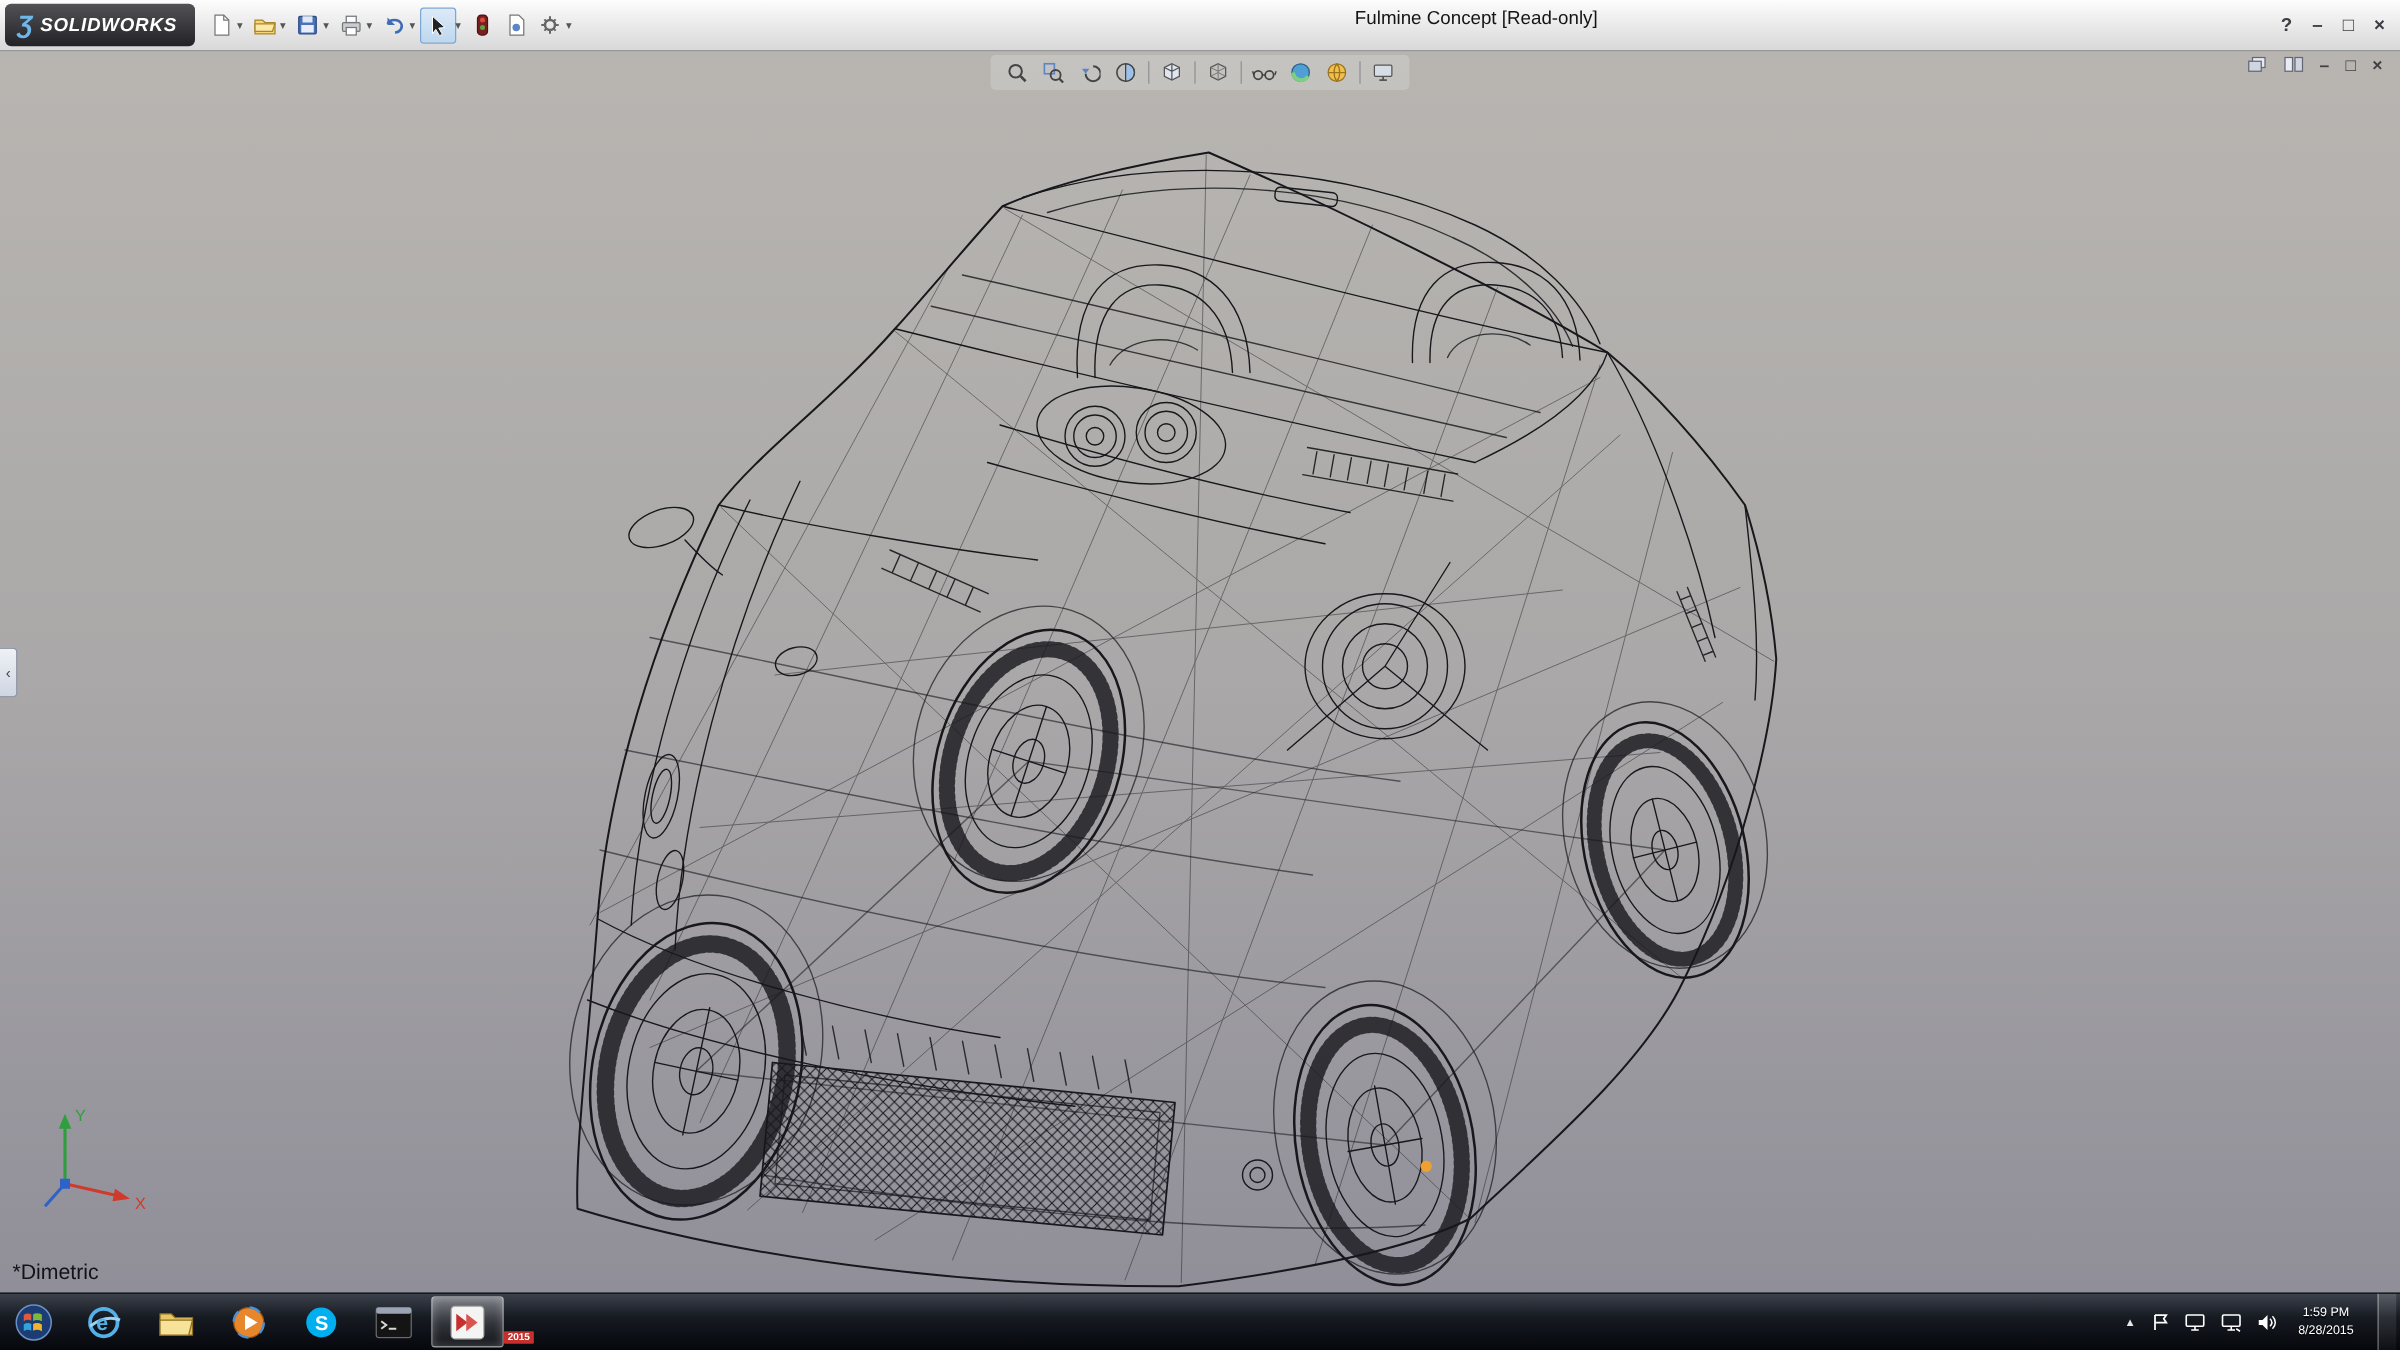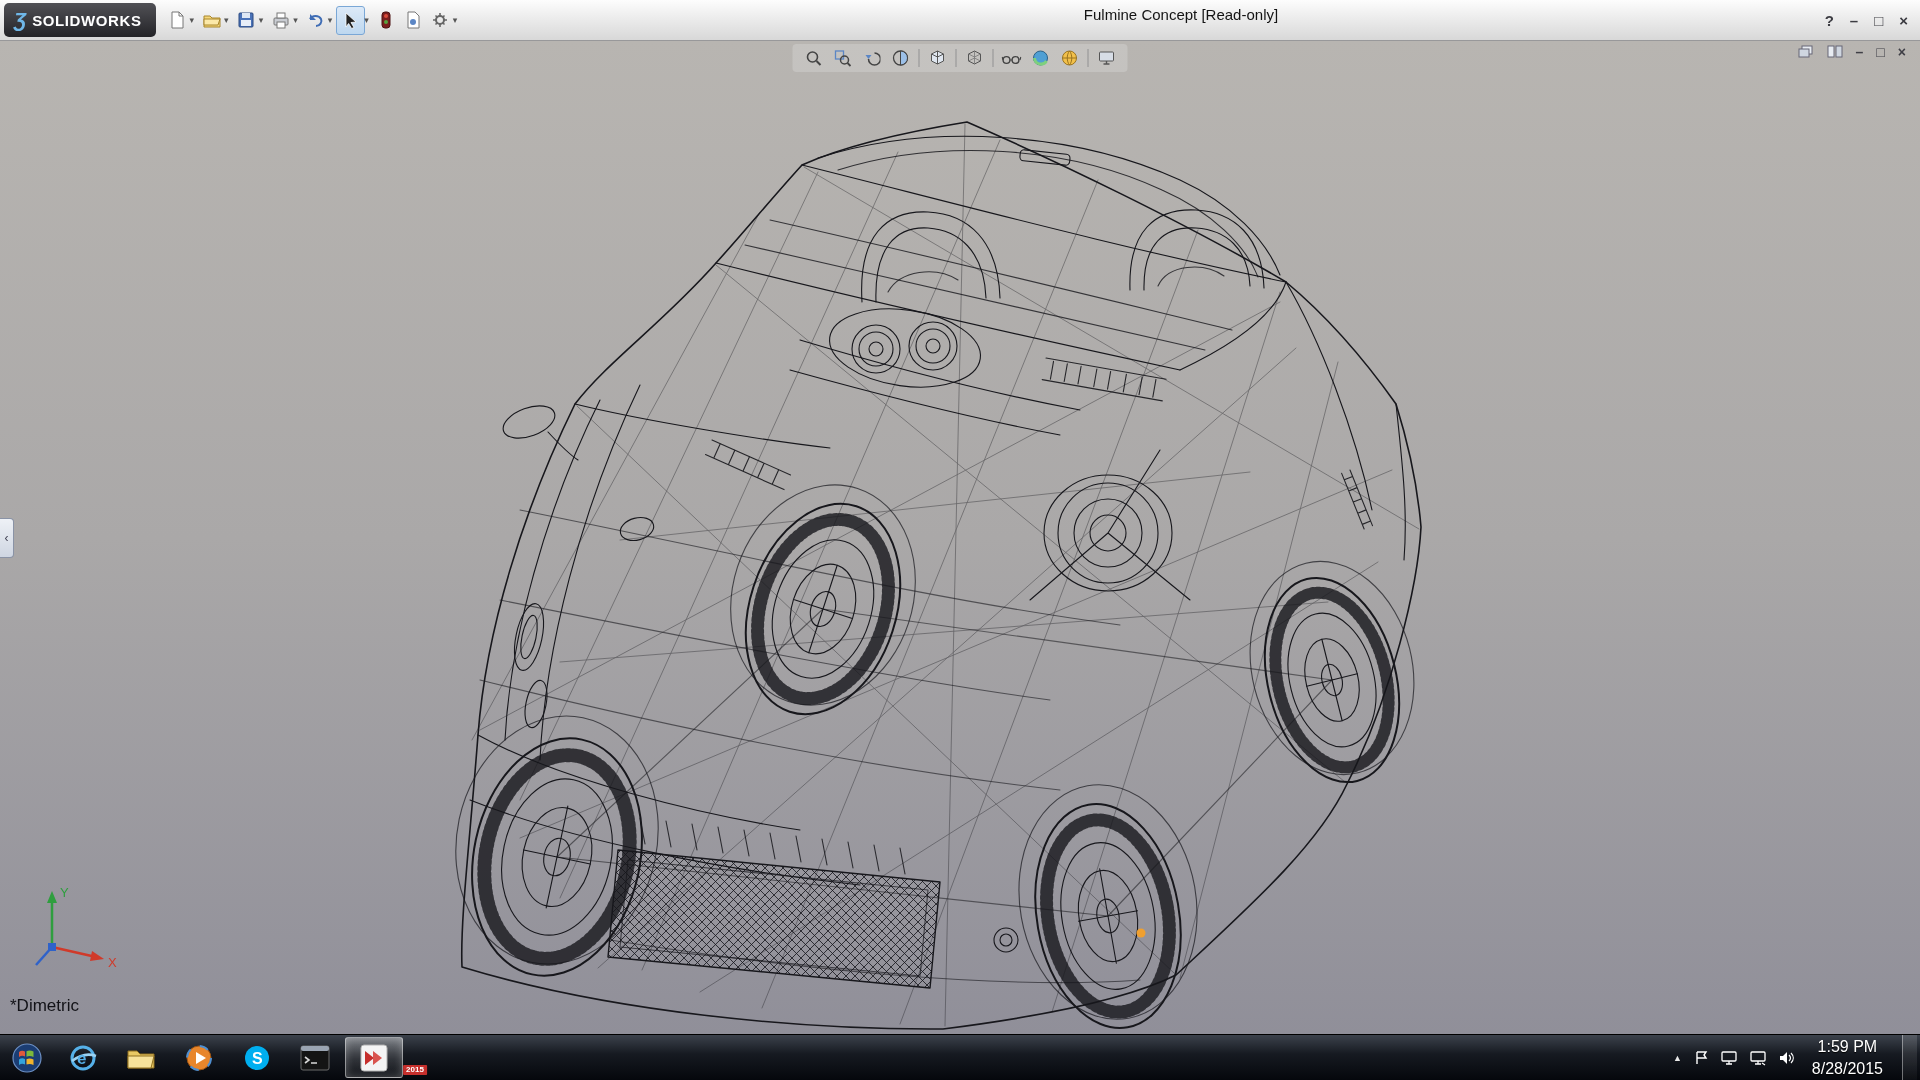--- a/index.html
+++ b/index.html
@@ -7,21 +7,21 @@
        font-family:"Liberation Sans",sans-serif;background:#000;}
 
   
   .menubar{position:absolute;top:0;left:0;right:0;height:40px;
     background:linear-gradient(#fdfdfd,#ececec 45%,#d8d8d8);
     border-bottom:1px solid #98989a;display:flex;align-items:center;z-index:30;}
   .logo{height:34px;margin:3px 8px 3px 4px;border-radius:5px;
     background:linear-gradient(#515156,#232327);display:flex;align-items:center;
     padding:0 14px 0 10px;gap:6px;flex:0 0 auto;}
   .logo-mark{color:#6fb7e8;font-weight:bold;font-style:italic;font-size:20px;}
-  .logo-text{color:#fff;font-weight:bold;font-size:15px;letter-spacing:.6px;}
+  .logo-text{color:#fff;font-weight:bold;font-size:15px;letter-spacing:.6px;font-style:italic;}
   .tb-btn{width:27px;height:27px;display:flex;align-items:center;justify-content:center;
     border-radius:3px;flex:0 0 auto;}
   .tb-btn.pressed{border:1px solid #7aa7d6;background:linear-gradient(#ddeaf8,#bdd7ef);}
   .tb-caret{font-size:9px;color:#555;margin:0 4px 0 -1px;flex:0 0 auto;}
   .title{position:absolute;left:1181px;top:0;height:28px;transform:translateX(-50%);
     display:flex;align-items:center;font-size:15px;color:#141414;white-space:nowrap;}
   .app-controls{position:absolute;right:12px;top:0;height:40px;display:flex;
     align-items:center;gap:16px;color:#3c3c42;font-size:15px;font-weight:bold;}
   .app-controls span{cursor:default;}
 
@@ -32,39 +32,39 @@
     display:flex;align-items:center;gap:7px;padding:3px 10px;border-radius:4px;
     background:rgba(245,245,245,.22);z-index:5;}
   .hu-sep{width:1px;height:18px;background:rgba(70,70,80,.4);}
   .hu-btn{width:22px;height:22px;display:flex;align-items:center;justify-content:center;}
   .doc-controls{position:absolute;top:4px;right:14px;display:flex;gap:13px;
     align-items:center;color:#3f3f46;font-size:14px;z-index:5;font-weight:bold;}
   .fm-tab{position:absolute;left:0;top:478px;width:13px;height:38px;
     background:linear-gradient(#eef1f6,#cfd6e2);border:1px solid #8a93a6;border-left:none;
     border-radius:0 4px 4px 0;display:flex;align-items:center;justify-content:center;
     font-size:12px;color:#445;z-index:5;}
-  .view-label{position:absolute;left:10px;bottom:19px;font-size:17px;color:#121217;z-index:6;}
+  .view-label{position:absolute;left:10px;bottom:7px;font-size:17px;color:#121217;z-index:6;}
   .triad{position:absolute;left:24px;bottom:58px;z-index:6;}
   .car-svg{position:absolute;top:0;left:0;}
 
   
   .taskbar{position:absolute;left:0;right:0;bottom:0;height:45px;
     background:linear-gradient(#3c424c,#161a21 42%,#05070c);
     border-top:1px solid #000;display:flex;align-items:center;z-index:40;}
   .start-orb{width:54px;height:45px;display:flex;align-items:center;justify-content:center;}
   .task-btn{width:56px;height:39px;margin:0 1px;border-radius:3px;display:flex;
     align-items:center;justify-content:center;position:relative;}
   .task-btn.active{background:linear-gradient(rgba(255,255,255,.34),rgba(255,255,255,.13) 55%,rgba(255,255,255,.05));
     border:1px solid rgba(255,255,255,.5);box-shadow:inset 0 0 8px rgba(255,255,255,.28);}
   .sw-badge{position:absolute;bottom:2px;left:50%;transform:translateX(-50%);
     background:#c62f2c;color:#fff;font-size:8px;font-weight:bold;padding:0 3px;
     border-radius:1px;line-height:10px;margin-left:41px;}
   .tray{margin-left:auto;display:flex;align-items:center;gap:11px;padding-right:3px;color:#fff;}
   .tray-chevron{font-size:9px;color:#e8e8e8;}
-  .clock{text-align:center;font-size:16px;line-height:1.35;color:#fff;margin:0 8px 0 6px;
+  .clock{text-align:center;font-size:10px;line-height:1.35;color:#fff;margin:0 8px 0 6px;
     text-shadow:0 1px 1px #000;}
   .show-desktop{width:14px;height:45px;border-left:1px solid rgba(255,255,255,.4);
     background:linear-gradient(rgba(255,255,255,.14),rgba(255,255,255,.03));}
 </style>
 </head>
 <body>
 
 <div class="menubar">
   <div class="logo">
     <span class="logo-mark">Ʒ</span>

